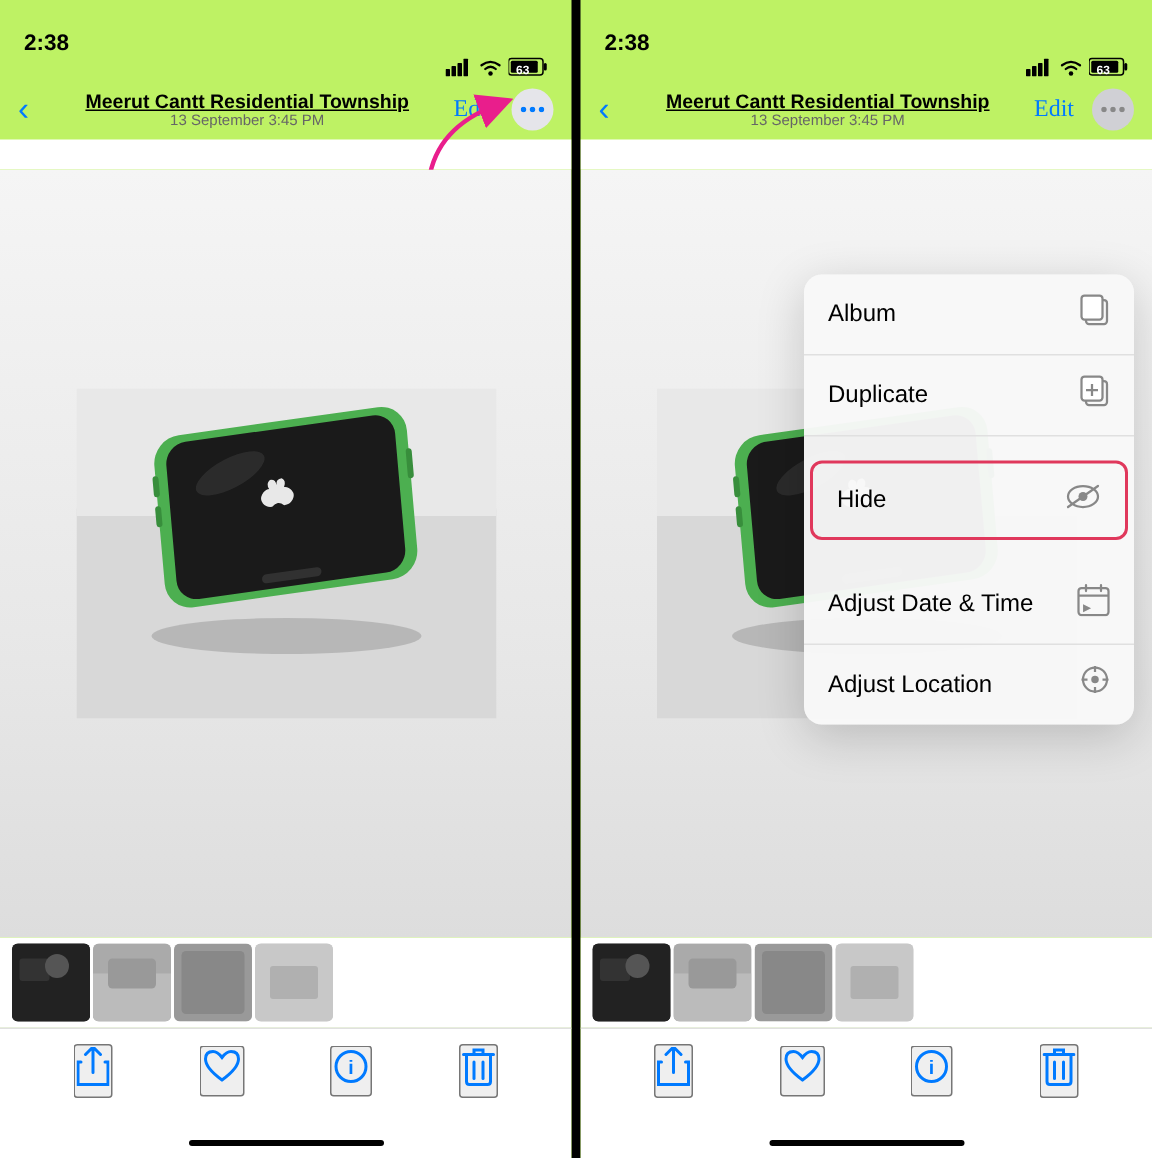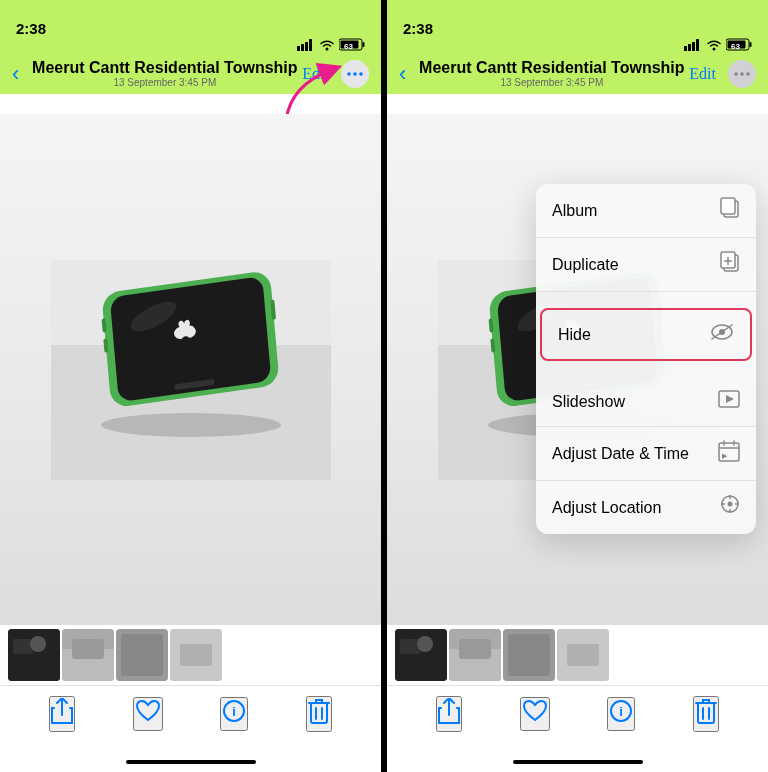--- a/index.html
+++ b/index.html
@@ -44,23 +44,24 @@
       font-size: 22px;
       font-weight: 300;
       cursor: pointer;
       margin-right: 8px;
     }
     .nav-title-area {
       flex: 1;
       text-align: center;
     }
     .nav-title {
-      font-size: 16px;
+      font-size: 13px;
       font-weight: 600;
       color: #000;
+      text-decoration: underline;
     }
     .nav-subtitle {
       font-size: 10px;
       color: #666;
       text-align: center;
     }
     .nav-actions {
       display: flex;
       align-items: center;
       gap: 12px;
@@ -457,29 +458,20 @@
         <span>Hide</span>
         <span class="menu-icon">
           <svg width="24" height="18" viewBox="0 0 24 18">
             <ellipse cx="12" cy="9" rx="10" ry="7" stroke="#888" stroke-width="1.5" fill="none"></ellipse>
             <circle cx="12" cy="9" r="3" fill="#888"></circle>
             <line x1="2" y1="16" x2="22" y2="2" stroke="#888" stroke-width="1.5" stroke-linecap="round"></line>
           </svg>
         </span>
       </div>
 
-      <div class="menu-item">
-        <span>Slideshow</span>
-        <span class="menu-icon">
-          <svg width="22" height="18" viewBox="0 0 22 18">
-            <rect x="1" y="1" width="20" height="16" rx="2" stroke="#888" stroke-width="1.5" fill="none"></rect>
-            <polygon points="8,5 8,13 16,9" fill="#888"></polygon>
-          </svg>
-        </span>
-      </div>
 
 
       <div class="menu-item">
         <span>Adjust Date &amp; Time</span>
         <span class="menu-icon">
           <svg width="22" height="22" viewBox="0 0 22 22">
             <rect x="1" y="3" width="20" height="18" rx="2" stroke="#888" stroke-width="1.5" fill="none"></rect>
             <line x1="6" y1="1" x2="6" y2="5" stroke="#888" stroke-width="1.5" stroke-linecap="round"></line>
             <line x1="16" y1="1" x2="16" y2="5" stroke="#888" stroke-width="1.5" stroke-linecap="round"></line>
             <line x1="1" y1="8" x2="21" y2="8" stroke="#888" stroke-width="1.5"></line>

